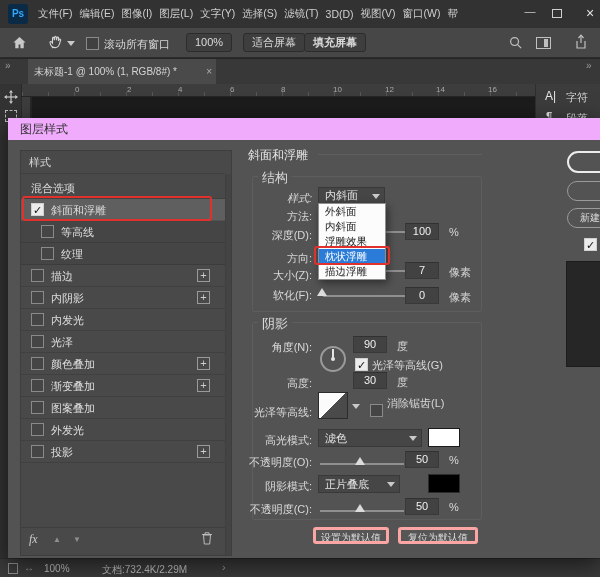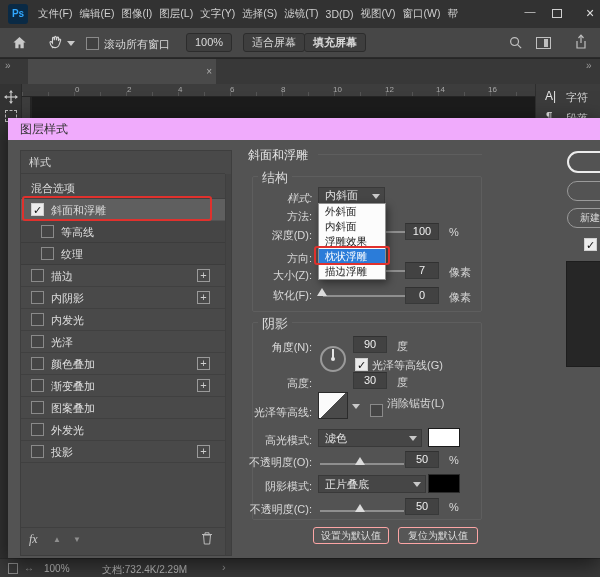--- a/index.html
+++ b/index.html
@@ -19,21 +19,21 @@
   .track{position:absolute;height:2px;background:#8f8f8f;}
   .thumb{position:absolute;width:0;height:0;border-left:5px solid transparent;
          border-right:5px solid transparent;border-bottom:8px solid #dcdcdc;}
   .cb{position:absolute;width:13px;height:13px;background:#454545;border:1px solid #8a8a8a;}
   .cb.on{background:#ececec;border-color:#d0d0d0;}
   .cb.on span{display:block;font-size:11px;line-height:12px;color:#111;text-align:center;font-weight:bold;}
   .groupbox{position:absolute;border:1px solid #5e5e5e;border-radius:2px;}
   .gbl{position:absolute;font-size:13px;color:#d9d9d9;background:#535353;padding:0 4px;white-space:nowrap;}
   .obtn{position:absolute;height:19px;background:#3e3e3e;border:1px solid #2c2c2c;border-radius:3px;
         color:#dadada;font-size:11px;line-height:17px;text-align:center;}
-  .dbtn{position:absolute;height:17px;background:#565656;border:1px solid #fca5a5;border-radius:3px;
+  .dbtn{position:absolute;height:17px;background:#565656;border:3px solid #fca5a5;border-radius:3px;
         color:#dedede;font-size:10px;line-height:15px;text-align:center;white-space:nowrap;overflow:hidden;}
   .pill{position:absolute;background:#535353;}
   .plusbox{position:absolute;width:13px;height:13px;border:1px solid #9a9a9a;color:#cfcfcf;
            font-size:11px;line-height:11px;text-align:center;}
   .srow{position:absolute;left:0;width:204px;height:22px;border-bottom:1px solid rgba(0,0,0,0.12);}
   .srow .rlabel{position:absolute;top:4px;font-size:11px;color:#dedede;white-space:nowrap;}
   .redbox{position:absolute;border:2px solid var(--red,#e0312d);border-radius:3px;pointer-events:none;}
   .ddi{height:15px;line-height:15px;padding-left:6px;font-size:10.5px;color:#1b1b1b;white-space:nowrap;}
   .ddi.on{background:var(--blue,#2b7cd9);color:#fff;}
   .menuitem{color:#cfcfcf;font-size:10.5px;white-space:nowrap;cursor:default;}
@@ -97,20 +97,21 @@
           <line x1="7" y1="1.5" x2="7" y2="9" stroke="#c0c0c0" stroke-width="1.2"></line>
           <path d="M4.5 4L7 1.2 9.5 4" fill="none" stroke="#c0c0c0" stroke-width="1.2"></path>
         </svg>
     </span>
   </div>
 
   <div class="abs" style="left:0;top:59px;width:600px;height:25px;background:#383838;">
     <span class="abs" style="left:5px;top:1px;color:#9a9a9a;font-size:10px;">»</span>
     <div class="abs" style="left:28px;top:0;width:188px;height:25px;background:#4a4a4a;color:#d4d4d4;
                 font-size:10px;line-height:25px;padding:0 6px;white-space:nowrap;overflow:hidden;">
+      <span>未标题-1 @ 100% (1, RGB/8#) *</span>
       <span class="abs" style="right:4px;top:0;color:#b0b0b0;">×</span>
     </div>
     <span class="abs" style="left:586px;top:1px;color:#9a9a9a;font-size:10px;">»</span>
   </div>
 
   <div class="abs" style="left:0;top:84px;width:22px;height:474px;background:#333333;border-right:1px solid #2a2a2a;">
     <span class="abs" style="left:4px;top:6px;">
       <svg width="14" height="14" viewBox="0 0 16 16">
           <g stroke="#cfcfcf" stroke-width="1.3">
             <line x1="8" y1="3" x2="8" y2="13"></line>
@@ -323,21 +324,21 @@
     </div>
     <div class="abs" style="left:420px;top:310px;width:32px;height:19px;background:#ffffff;border:1px solid #1a1a1a;"></div>
 
     <span class="lbl rl" style="left:194px;top:337px;width:110px;">不透明度(O):</span>
     <div class="track" style="left:312px;top:345px;width:84px;"></div>
     <div class="thumb" style="left:347px;top:339px;"></div>
     <div class="input" style="left:397px;top:333px;">50</div>
     <span class="unit" style="left:441px;top:336px;">%</span>
 
     <span class="lbl rl" style="left:204px;top:361px;width:100px;">阴影模式:</span>
-    <div class="sel" style="left:310px;top:357px;width:108px;height:18px;line-height:16px;">
+    <div class="sel" style="left:310px;top:357px;width:82px;height:18px;line-height:16px;">
       <span>正片叠底</span>
       <span class="cdown" style="right:4px;top:6px;"></span>
     </div>
     <div class="abs" style="left:420px;top:356px;width:32px;height:19px;background:#000000;border:1px solid #2c2c2c;"></div>
 
     <span class="lbl rl" style="left:194px;top:384px;width:110px;">不透明度(C):</span>
     <div class="track" style="left:312px;top:392px;width:84px;"></div>
     <div class="thumb" style="left:347px;top:386px;"></div>
     <div class="input" style="left:397px;top:380px;">50</div>
     <span class="unit" style="left:441px;top:383px;">%</span>

